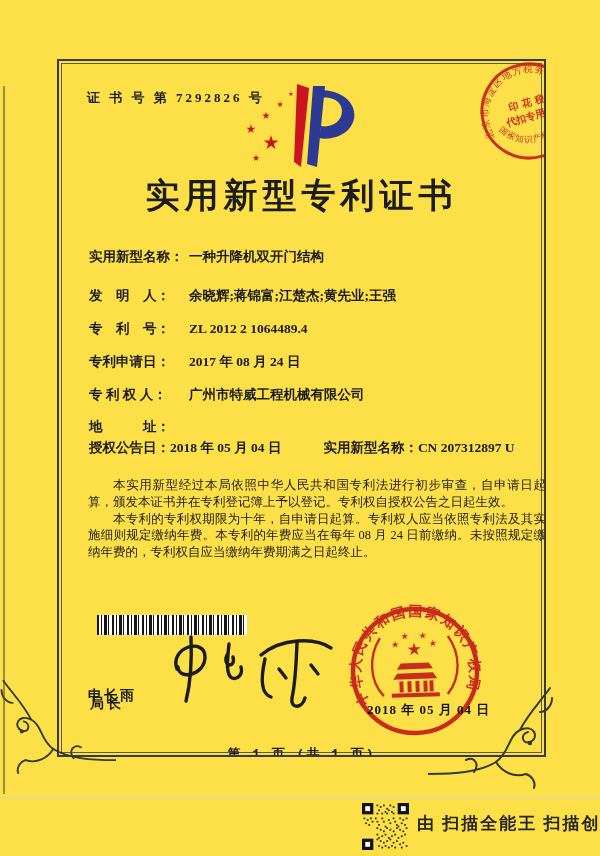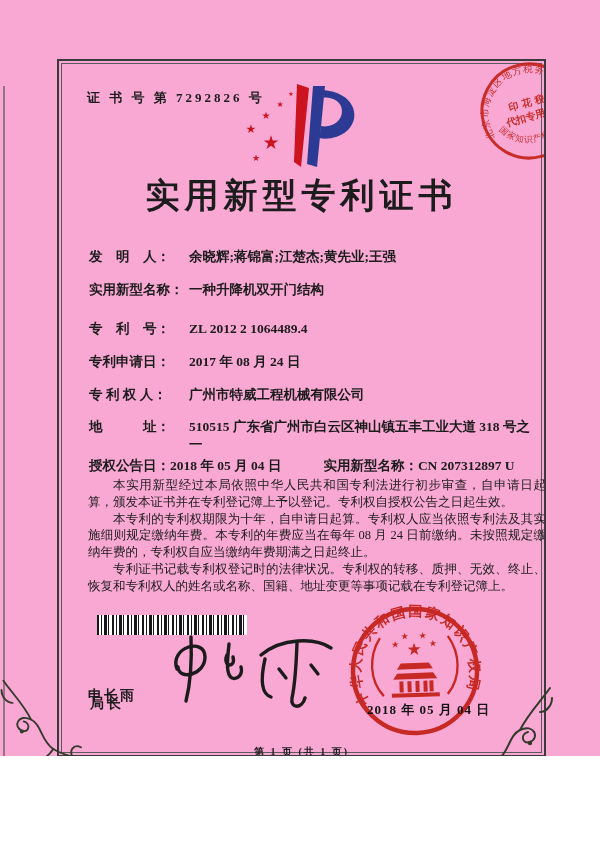--- a/index.html
+++ b/index.html
@@ -1,16 +1,16 @@
 <!DOCTYPE html>
 <html><head>
 <meta charset="utf-8">
 <style>
   html,body{margin:0;padding:0;background:#ffffff;}
-  .page{position:relative;width:600px;height:756px;background:#f9a8d4;overflow:hidden;
+  .page{position:relative;width:600px;height:856px;background:#fde047;overflow:hidden;
         font-family:"Liberation Serif","DejaVu Serif",serif;color:#1c1c1c;}
   .edge-line{position:absolute;left:3px;top:86px;width:2px;height:708px;background:#474747;opacity:.55;}
   
   .frame{position:absolute;left:57px;top:59px;width:485px;height:694px;border:2px solid #3a3a3a;overflow:hidden;background:transparent;}
   .frame-inner{position:absolute;inset:2px;border:1px solid #5a5a5a;pointer-events:none;}
   .cert-no{position:absolute;left:28px;top:28px;font-size:13px;font-weight:600;letter-spacing:3px;white-space:nowrap;}
   .logo{position:absolute;left:176px;top:20px;width:134px;height:88px;}
   .title{position:absolute;left:0;top:112px;width:100%;text-align:center;font-size:34px;font-weight:600;letter-spacing:5px;white-space:nowrap;}
   .tax-seal{position:absolute;left:414px;top:-6px;width:112px;height:112px;transform:rotate(-16deg);opacity:.92;}
   
@@ -26,21 +26,21 @@
   
   .body-text{position:absolute;left:29px;top:416px;width:458px;font-size:12.5px;line-height:16.8px;text-align:justify;font-weight:500;}
   .body-text p{margin:0;text-indent:2em;}
   .barcode{position:absolute;left:38px;top:554px;width:150px;height:20px;
     background:repeating-linear-gradient(90deg,#15151a 0 2px,#fdfdfb 2px 4px,#15151a 4px 5px,#fdfdfb 5px 7px,#15151a 7px 10px,#fdfdfb 10px 11px,#15151a 11px 12px,#fdfdfb 12px 15px);}
   .signer-title{position:absolute;left:31px;top:634px;font-size:14px;font-weight:600;letter-spacing:3px;font-family:"Liberation Sans","DejaVu Sans",sans-serif;}
   .signer-name{position:absolute;left:29px;top:626px;font-size:14px;font-weight:600;letter-spacing:2px;font-family:"Liberation Sans","DejaVu Sans",sans-serif;}
   .signature{position:absolute;left:100px;top:570px;width:210px;height:90px;}
   .office-seal{position:absolute;left:288px;top:542px;width:136px;height:136px;transform:rotate(-2deg);opacity:.95;}
   .seal-date{position:absolute;left:308px;top:640px;font-size:13px;font-weight:700;letter-spacing:1px;color:#141414;white-space:nowrap;}
-  .page-no{position:absolute;left:0;top:684px;width:100%;text-align:center;font-size:10px;letter-spacing:2px;font-weight:600;}
+  .page-no{position:absolute;left:0;top:684px;width:100%;text-align:center;font-size:13px;letter-spacing:2px;font-weight:600;font-family:Liberation Mono, monospace;}
   
   .orn{position:absolute;pointer-events:none;}
   .orn-bl{left:-4px;top:666px;width:120px;height:120px;transform:scaleX(-1);}
   .orn-br{left:428px;top:684px;width:130px;height:106px;}
   
   .scan-sep{position:absolute;left:0;top:797px;width:600px;height:1px;background:#d4d4ce;}
   .qr{position:absolute;left:362px;top:803px;width:47px;height:47px;}
   .wm-text{position:absolute;left:417px;top:812px;font-size:17px;font-weight:600;letter-spacing:2px;color:#262626;white-space:nowrap;}
   svg text{font-family:"DejaVu Sans","Liberation Sans",sans-serif;}
 </style>
@@ -80,54 +80,52 @@
         <textPath href="#taxTop">北京市海淀区地方税务局</textPath>
       </text>
       <text font-size="8.5" fill="#c5231c" letter-spacing="1">
         <textPath href="#taxBottom">国家知识产权局</textPath>
       </text>
       <text x="56" y="51" font-size="10" font-weight="bold" fill="#c5231c" text-anchor="middle">印 花 税</text>
       <text x="56" y="65" font-size="10" font-weight="bold" fill="#c5231c" text-anchor="middle">代扣专用章</text>
     </svg>
 
     <div class="fields">
-      <div class="frow">
-        <span class="flabel">发　明　人：</span>
-        <span class="fvalue">余晓辉;蒋锦富;江楚杰;黄先业;王强</span>
-      </div>
       <div class="frow first">
         <span class="flabel">实用新型名称：</span>
         <span class="fvalue">一种升降机双开门结构</span>
       </div>
       <div class="frow">
+        <span class="flabel">发　明　人：</span>
+        <span class="fvalue">余晓辉;蒋锦富;江楚杰;黄先业;王强</span>
+      </div>
+      <div class="frow">
         <span class="flabel">专　利　号：</span>
         <span class="fvalue">ZL 2012 2 1064489.4</span>
       </div>
       <div class="frow">
         <span class="flabel">专利申请日：</span>
         <span class="fvalue">2017 年 08 月 24 日</span>
       </div>
       <div class="frow">
         <span class="flabel">专 利 权 人：</span>
         <span class="fvalue">广州市特威工程机械有限公司</span>
       </div>
       <div class="frow addr">
         <span class="flabel">地　　　址：</span>
-        <span class="fvalue">510515 广东省广州市白云区神山镇五丰工业大道 318 号之一</span>
       </div>
       <div class="grant">
         <span class="pair1"><span>授权公告日：</span><span>2018 年 05 月 04 日</span></span>
         <span class="pair2"><span>实用新型名称：</span><span>CN 207312897 U</span></span>
       </div>
     </div>
 
     <div class="body-text">
       <p>本实用新型经过本局依照中华人民共和国专利法进行初步审查，自申请日起算，颁发本证书并在专利登记簿上予以登记。专利权自授权公告之日起生效。</p>
       <p>本专利的专利权期限为十年，自申请日起算。专利权人应当依照专利法及其实施细则规定缴纳年费。本专利的年费应当在每年 08 月 24 日前缴纳。未按照规定缴纳年费的，专利权自应当缴纳年费期满之日起终止。</p>
-      <p>专利证书记载专利权登记时的法律状况。专利权的转移、质押、无效、终止、恢复和专利权人的姓名或名称、国籍、地址变更等事项记载在专利登记簿上。</p>
     </div>
 
     <div class="barcode"></div>
 
     <div class="signer-title">局长</div>
     <div class="signer-name">申长雨</div>
 
     <svg class="signature" viewBox="0 0 210 90">
       <g fill="none" stroke="#1b1b1b" stroke-width="3.4" stroke-linecap="round">
         <path d="M18,38 C10,16 46,6 46,26 C46,44 20,50 19,36"></path>

